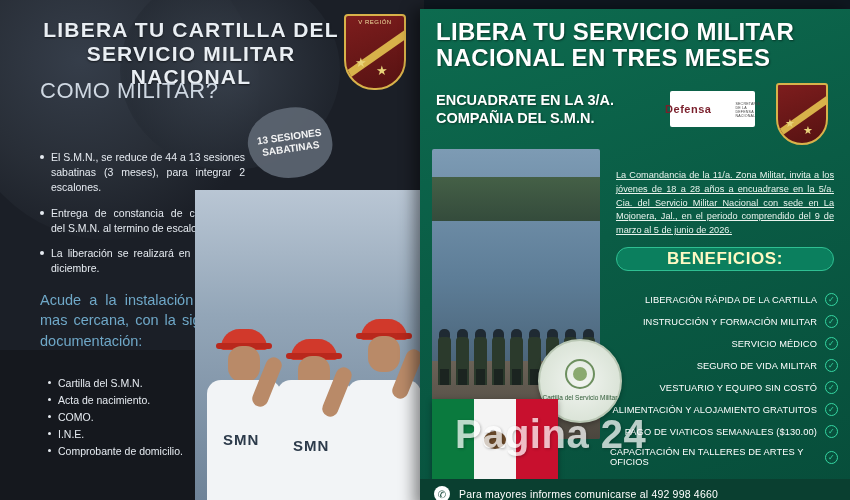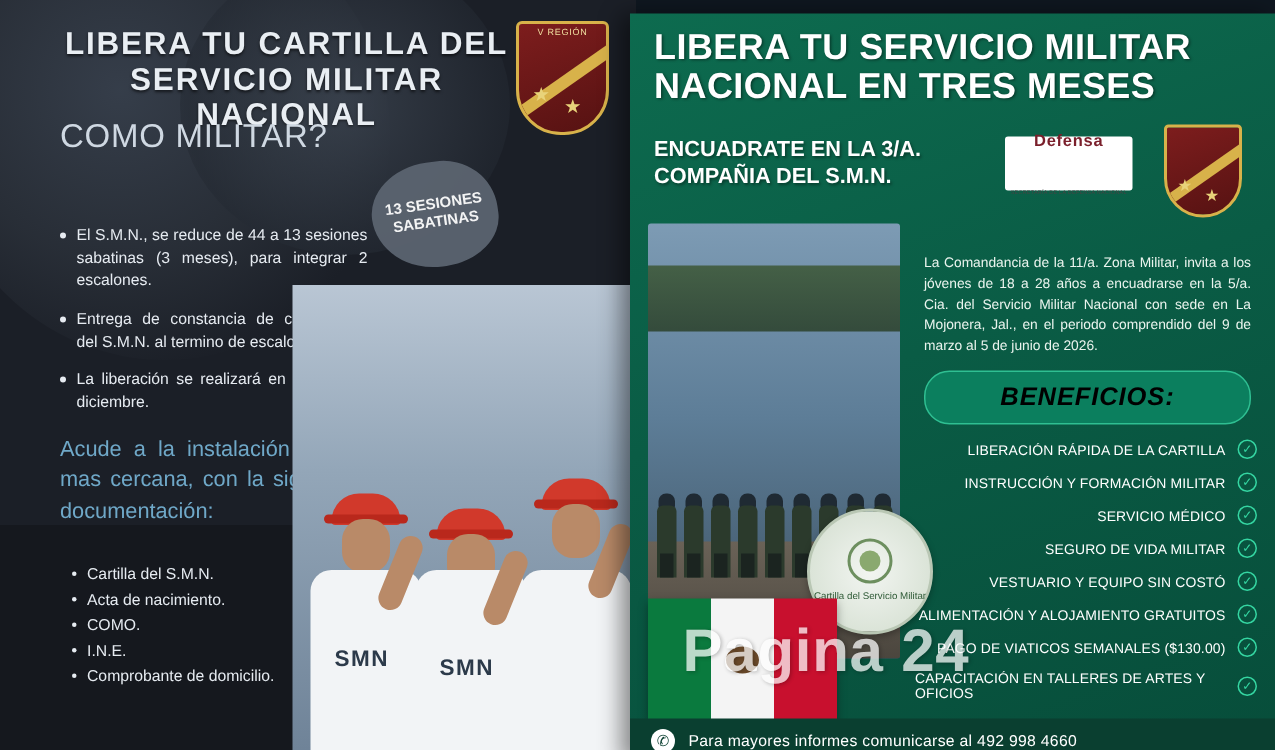--- a/index.html
+++ b/index.html
@@ -202,21 +202,21 @@
     font-weight: bold;
     line-height: 1.25;
     text-shadow: 1px 1px 2px rgba(0,0,0,.4);
   }
   .rp-defensa {
     position: absolute;
     left: 250px; top: 82px;
     width: 85px; height: 36px;
     background: #fff;
     border-radius: 2px;
-    display: flex; flex-direction: column;
+    display: flex; flex-direction: row;
     align-items: center; justify-content: center; gap: 24px;
   }
   .rp-defensa .d-main { color: #7a1f2b; font-size: 11px; font-weight: bold; letter-spacing: .5px; }
   .rp-defensa .d-sub { color: #444; font-size: 3.6px; letter-spacing: .2px; margin-top: 2px; }
   .rp-emblem {
     position: absolute;
     right: 22px; top: 74px;
     width: 52px; height: 62px;
     background: linear-gradient(160deg,#7d1d1d 0%, #561212 100%);
     border: 2px solid #d8b24a;
@@ -292,35 +292,36 @@
 
   
   .rp-para {
     position: absolute;
     left: 196px; top: 160px;
     width: 218px;
     color: #eaf4ee;
     font-size: 9.2px;
     line-height: 1.5;
     text-align: justify;
+    text-decoration: underline;
   }
 
   
   .rp-benefits-title {
     position: absolute;
     left: 196px; top: 238px;
-    width: 218px; height: 36px;
+    width: 218px; height: 24px;
     background: #0b7f5e;
     border: 1px solid #2fbf92;
     border-radius: 17px;
-    color: #000000;
+    color: #fef9c3;
     font-size: 17px;
     font-weight: bold;
     letter-spacing: .6px;
-    display: flex; align-items: center; justify-content: center; font-style: italic;
+    display: flex; align-items: center; justify-content: center;
   }
   .rp-benefits {
     position: absolute;
     left: 190px; top: 284px;
     width: 228px;
   }
   .ben-row {
     display: flex; align-items: center; justify-content: flex-end;
     gap: 8px;
     margin-bottom: 9px;

